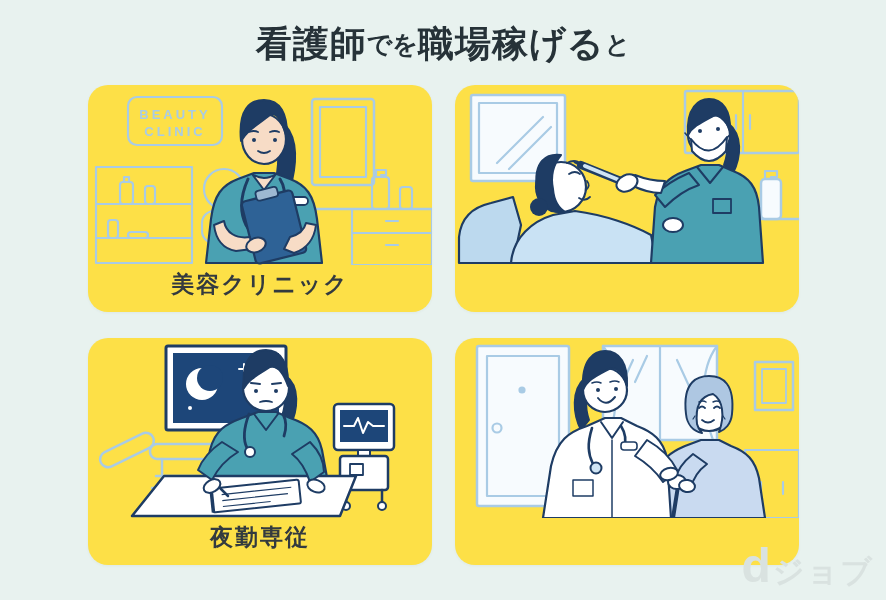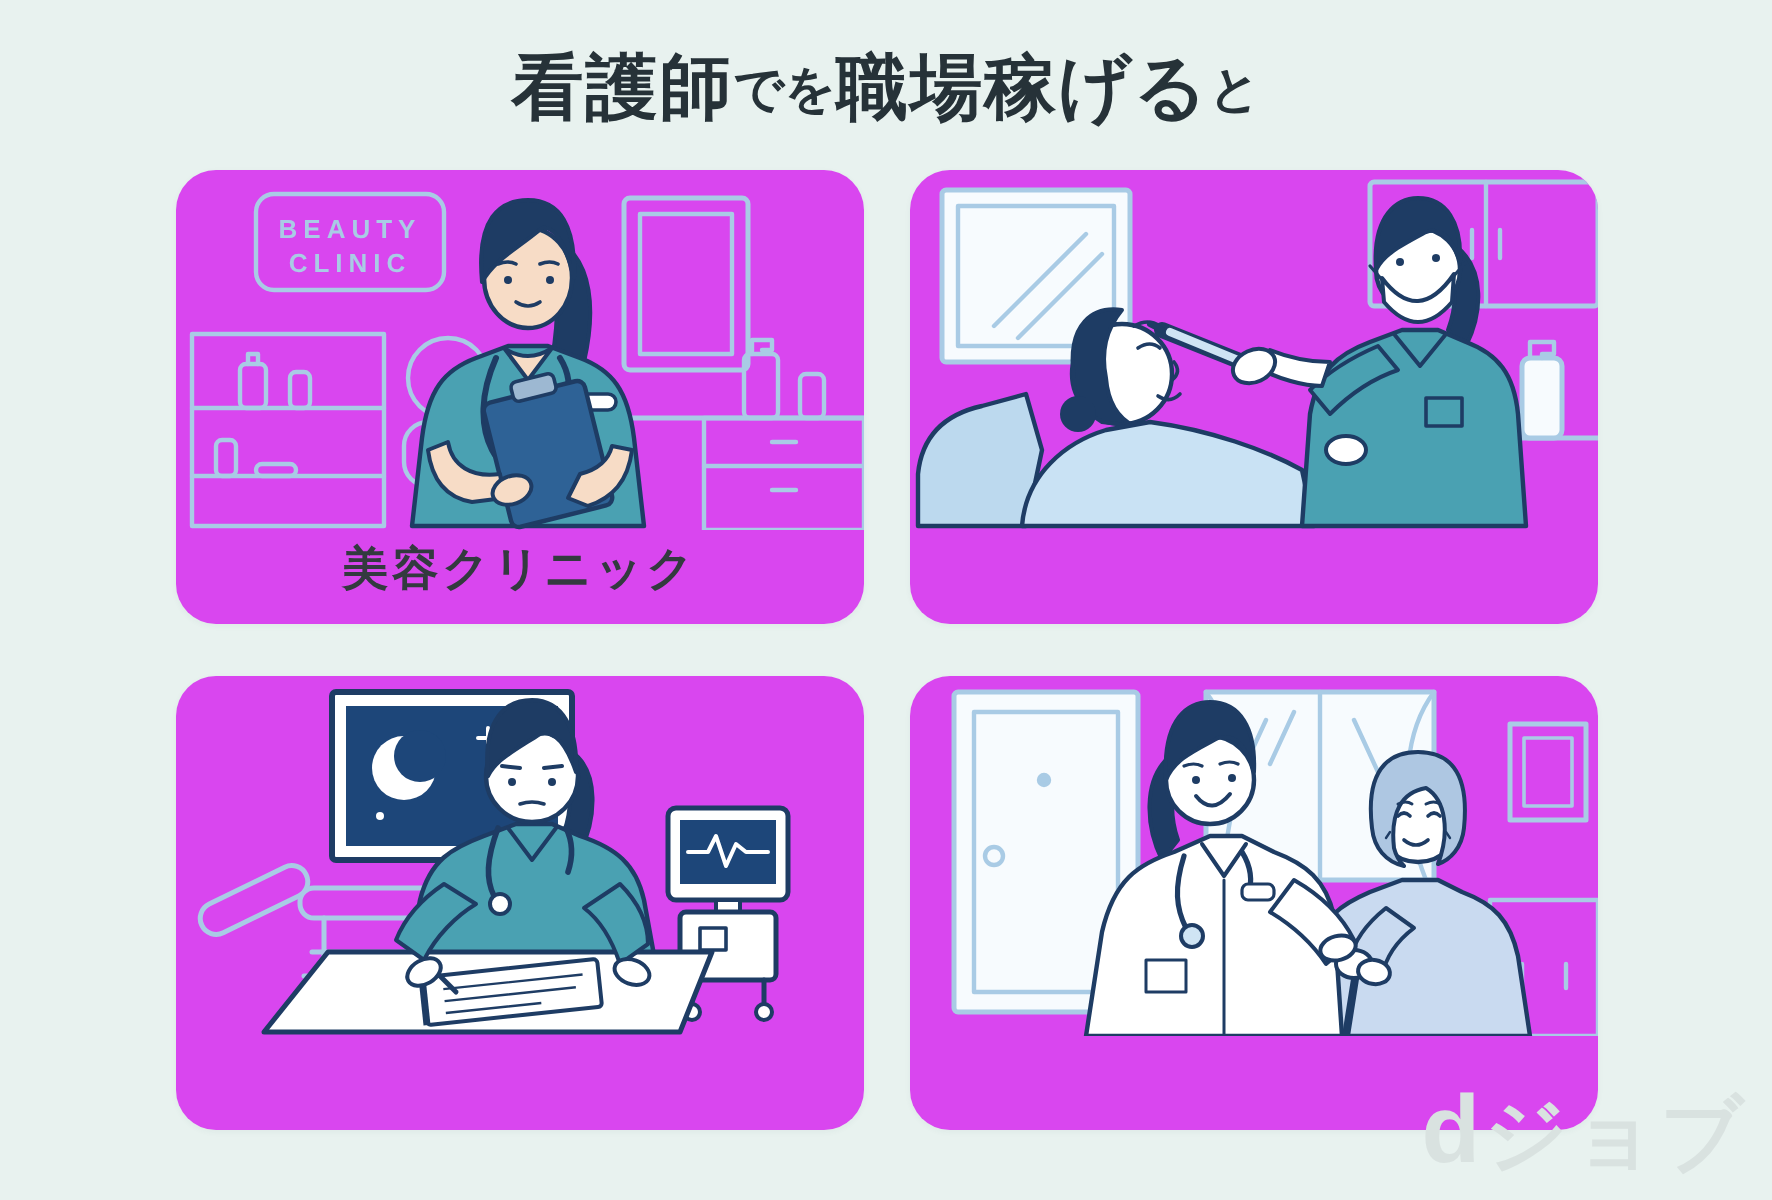--- a/index.html
+++ b/index.html
@@ -19,40 +19,40 @@
   .title .seg-large { font-size:36px; letter-spacing:1px; line-height:58px; }
   .title .seg-small { font-size:25px; letter-spacing:0px; }
   .grid {
     position:absolute; top:85px; left:88px;
     display:grid;
     grid-template-columns:344px 344px;
     grid-template-rows:227px 227px;
     column-gap:23px; row-gap:26px;
   }
   .card {
-    background:#d946ef;
+    background:#fde047;
     border-radius:20px;
     position:relative;
     overflow:hidden;
     box-shadow:0 1px 3px rgba(40,80,80,0.05);
   }
   .card svg { position:absolute; top:0; left:0; display:block; }
   .card-label {
     position:absolute; bottom:12px; left:0; width:100%;
     text-align:center;
     font-size:23px; font-weight:bold; color:#333a3f;
     letter-spacing:2px;
   }
   .logo {
     position:absolute; right:12px; bottom:10px;
     display:flex; align-items:baseline;
     color:#d9e2e0; font-weight:bold; line-height:1;
   }
   .logo-d   { font-size:48px; margin-right:2px; }
-  .logo-text{ font-size:41px; letter-spacing:2px; }
+  .logo-text{ font-size:31px; letter-spacing:2px; }
   text.sign-text {
     fill:#a9cbe5; font-family:"Liberation Sans", sans-serif;
     font-size:13px; font-weight:bold; letter-spacing:3px;
   }
 </style>
 </head>
 <body>
 
 <div class="title">
   <span class="seg-large">看護師</span>
@@ -217,20 +217,21 @@
         <path d="M134,153 H204 M134,159 H200 M134,165 H182" stroke="#1e3c64" stroke-width="1.2"></path>
       </g>
       <g stroke-linecap="round" stroke-linejoin="round">
         <path d="M134,104 C122,112 114,122 110,132 L124,142 C130,130 140,120 150,114 Z" fill="#4aa1b2" stroke="#1e3c64" stroke-width="2"></path>
         <path d="M126,144 L140,158" stroke="#1e3c64" stroke-width="2.5"></path>
         <ellipse cx="124" cy="148" rx="9" ry="6" transform="rotate(-30 124 148)" fill="#ffffff" stroke="#1e3c64" stroke-width="2"></ellipse>
         <path d="M222,104 C232,114 236,124 236,134 L222,144 C218,132 212,122 204,116 Z" fill="#4aa1b2" stroke="#1e3c64" stroke-width="2"></path>
         <ellipse cx="228" cy="148" rx="9" ry="6" transform="rotate(20 228 148)" fill="#ffffff" stroke="#1e3c64" stroke-width="2"></ellipse>
       </g>
     </svg>
+    <div class="card-label">夜勤専従</div>
   </div>
 
   <div class="card">
     <svg width="344" height="180" viewBox="0 0 344 180">
       <g stroke="#a9cbe5" fill="none" stroke-width="2.2" stroke-linecap="round" stroke-linejoin="round">
         <rect x="22" y="8" width="92" height="160" rx="2" stroke-width="2.5" fill="#f7fbfe"></rect>
         <rect x="32" y="18" width="72" height="140"></rect>
         <circle cx="42" cy="90" r="4.5"></circle>
         <circle cx="67" cy="52" r="2.5" fill="#a9cbe5"></circle>
         <rect x="148" y="8" width="114" height="94" stroke-width="2.5" fill="#f7fbfe"></rect>

